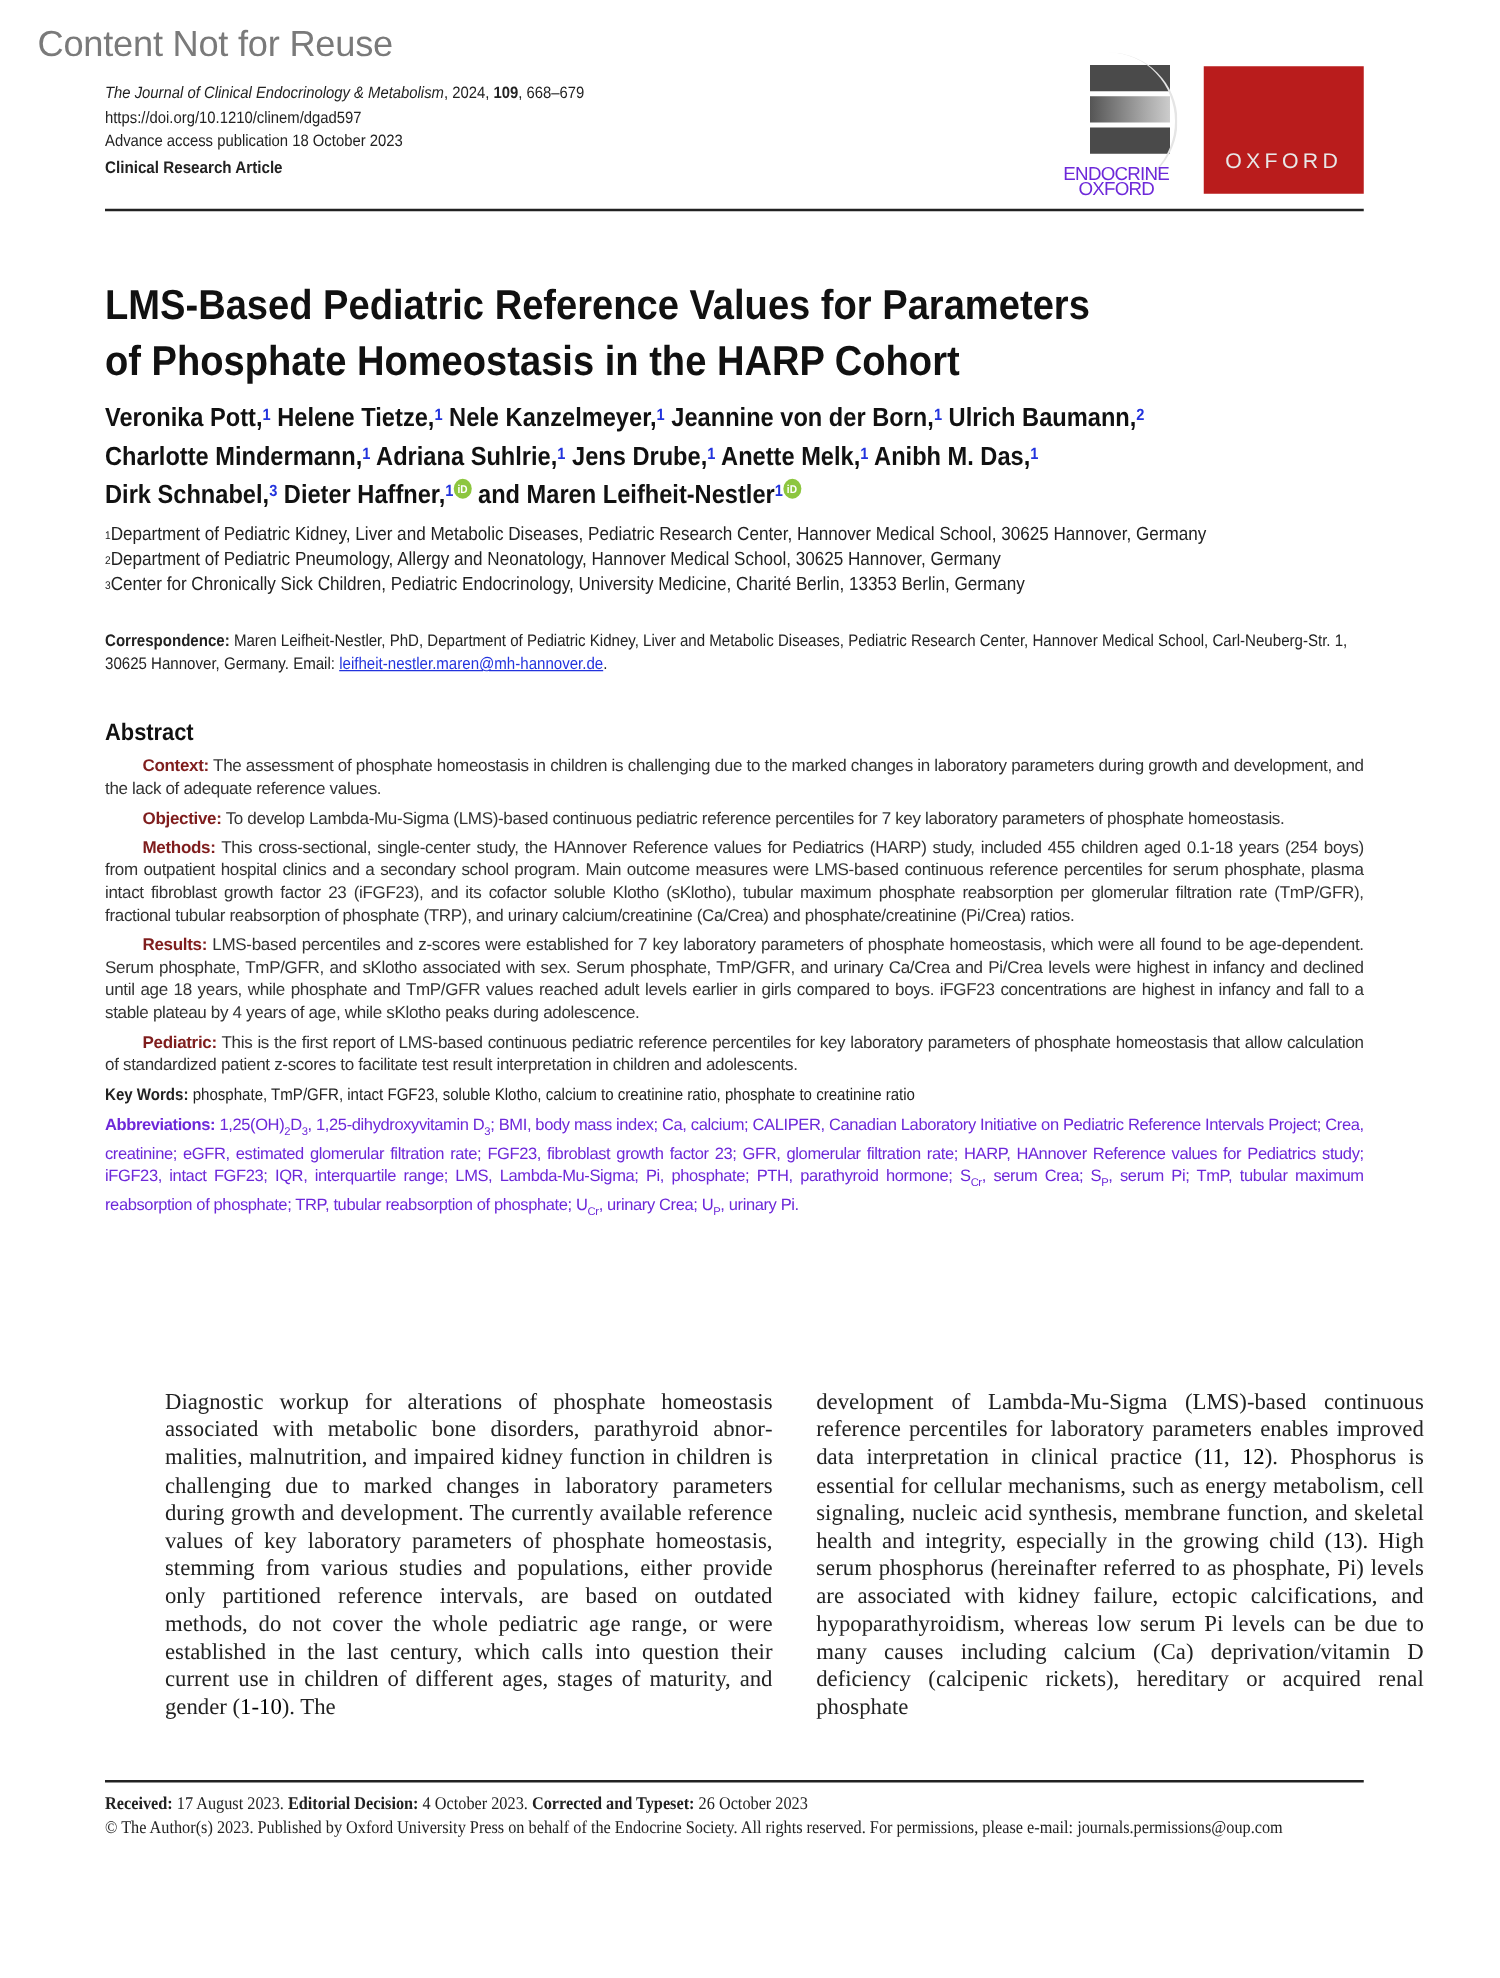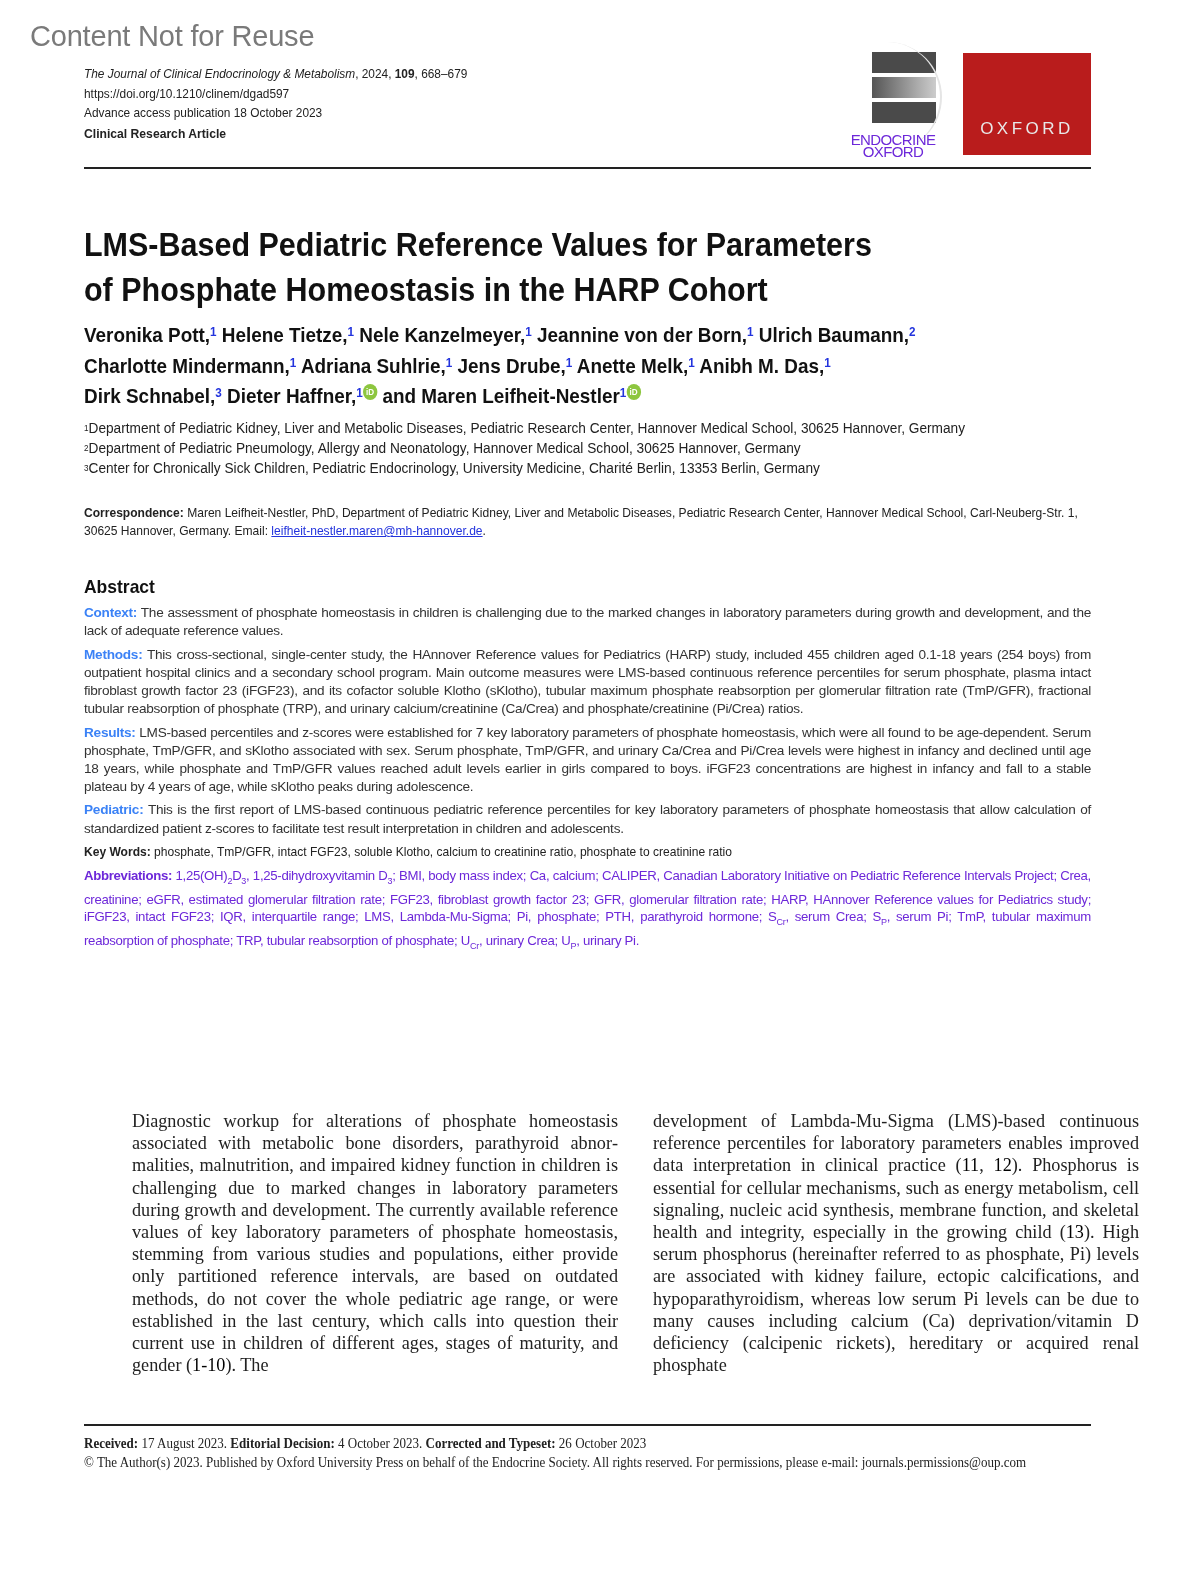--- a/index.html
+++ b/index.html
@@ -35,21 +35,21 @@
   .affils { position: absolute; left: 84px; top: 418px; width: 1110px; font-size: 15.2px; line-height: 20.2px; color: #222; transform: scaleX(0.9); transform-origin: left top; }
   .affils sup { font-size: 9px; vertical-align: top; }
 
   .correspondence { position: absolute; left: 84px; top: 504px; width: 1120px; font-size: 13.4px; line-height: 18.2px; color: #222; transform: scaleX(0.9); transform-origin: left top; }
   .correspondence b { font-weight: bold; }
   .link { color: #2233dd; text-decoration: underline; }
 
   .abstract { position: absolute; left: 84px; top: 576px; width: 1007px; }
   .abstract h2 { font-size: 19px; font-weight: bold; color: #111; margin-bottom: 6px; transform: scaleX(0.92); transform-origin: left top; }
   .abs-para { font-size: 13.6px; line-height: 18.1px; color: #333; text-align: justify; margin-bottom: 5.5px; letter-spacing: -0.25px; }
-  .abs-para b { color: #3b82f6; }
+  .abs-para b { color: #7f1d1d; margin-left: 30px; }
   .kw { font-size: 13.4px; line-height: 18px; color: #222; margin-bottom: 6px; transform: scaleX(0.9); transform-origin: left top; width: 1120px; }
   .abbr { font-size: 13.2px; line-height: 17.8px; color: #6d28d9; text-align: justify; letter-spacing: -0.3px; }
   .abbr sub { font-size: 9px; }
 
   .body-col { position: absolute; top: 1110px; width: 486px; font-family: Liberation Serif, serif; font-size: 18.2px; line-height: 22.2px; color: #222; text-align: justify; hyphens: manual; margin-left: 48px; }
   .col-left { left: 84px; }
   .col-right { left: 605px; }
   .ref { color: #000000; }
 
   .footer-rule { position: absolute; left: 84px; top: 1424px; width: 1007px; height: 2px; background: #222; }
@@ -123,20 +123,21 @@
 
 <div class="correspondence">
   <b>Correspondence:</b>
   <span>Maren Leifheit-Nestler, PhD, Department of Pediatric Kidney, Liver and Metabolic Diseases, Pediatric Research Center, Hannover Medical School, Carl-Neuberg-Str. 1, 30625 Hannover, Germany. Email:</span>
   <span class="link">leifheit-nestler.maren@mh-hannover.de</span><span>.</span>
 </div>
 
 <section class="abstract">
   <h2>Abstract</h2>
   <p class="abs-para"><b>Context:</b> <span>The assessment of phosphate homeostasis in children is challenging due to the marked changes in laboratory parameters during growth and development, and the lack of adequate reference values.</span></p>
+  <p class="abs-para"><b>Objective:</b> <span>To develop Lambda-Mu-Sigma (LMS)-based continuous pediatric reference percentiles for 7 key laboratory parameters of phosphate homeostasis.</span></p>
   <p class="abs-para"><b>Methods:</b> <span>This cross-sectional, single-center study, the HAnnover Reference values for Pediatrics (HARP) study, included 455 children aged 0.1-18 years (254 boys) from outpatient hospital clinics and a secondary school program. Main outcome measures were LMS-based continuous reference percentiles for serum phosphate, plasma intact fibroblast growth factor 23 (iFGF23), and its cofactor soluble Klotho (sKlotho), tubular maximum phosphate reabsorption per glomerular filtration rate (TmP/GFR), fractional tubular reabsorption of phosphate (TRP), and urinary calcium/creatinine (Ca/Crea) and phosphate/creatinine (Pi/Crea) ratios.</span></p>
   <p class="abs-para"><b>Results:</b> <span>LMS-based percentiles and z-scores were established for 7 key laboratory parameters of phosphate homeostasis, which were all found to be age-dependent. Serum phosphate, TmP/GFR, and sKlotho associated with sex. Serum phosphate, TmP/GFR, and urinary Ca/Crea and Pi/Crea levels were highest in infancy and declined until age 18 years, while phosphate and TmP/GFR values reached adult levels earlier in girls compared to boys. iFGF23 concentrations are highest in infancy and fall to a stable plateau by 4 years of age, while sKlotho peaks during adolescence.</span></p>
   <p class="abs-para"><b>Pediatric:</b> <span>This is the first report of LMS-based continuous pediatric reference percentiles for key laboratory parameters of phosphate homeostasis that allow calculation of standardized patient z-scores to facilitate test result interpretation in children and adolescents.</span></p>
   <p class="kw"><b>Key Words:</b> <span>phosphate, TmP/GFR, intact FGF23, soluble Klotho, calcium to creatinine ratio, phosphate to creatinine ratio</span></p>
   <p class="abbr"><b>Abbreviations:</b> <span>1,25(OH)</span><sub>2</sub><span>D</span><sub>3</sub><span>, 1,25-dihydroxyvitamin D</span><sub>3</sub><span>; BMI, body mass index; Ca, calcium; CALIPER, Canadian Laboratory Initiative on Pediatric Reference Intervals Project; Crea, creatinine; eGFR, estimated glomerular filtration rate; FGF23, fibroblast growth factor 23; GFR, glomerular filtration rate; HARP, HAnnover Reference values for Pediatrics study; iFGF23, intact FGF23; IQR, interquartile range; LMS, Lambda-Mu-Sigma; Pi, phosphate; PTH, parathyroid hormone; S</span><sub>Cr</sub><span>, serum Crea; S</span><sub>P</sub><span>, serum Pi; TmP, tubular maximum reabsorption of phosphate; TRP, tubular reabsorption of phosphate; U</span><sub>Cr</sub><span>, urinary Crea; U</span><sub>P</sub><span>, urinary Pi.</span></p>
 </section>
 
 <div class="body-col col-left">
   <span>Diagnostic workup for alterations of phosphate homeostasis associated with metabolic bone disorders, parathyroid abnor­malities, malnutrition, and impaired kidney function in chil­dren is challenging due to marked changes in laboratory parameters during growth and development. The currently available reference values of key laboratory parameters of phosphate homeostasis, stemming from various studies and populations, either provide only partitioned reference inter­vals, are based on outdated methods, do not cover the whole pediatric age range, or were established in the last century, which calls into question their current use in children of different ages, stages of maturity, and gender (</span><span class="ref">1-10</span><span>). The</span>
 </div>

